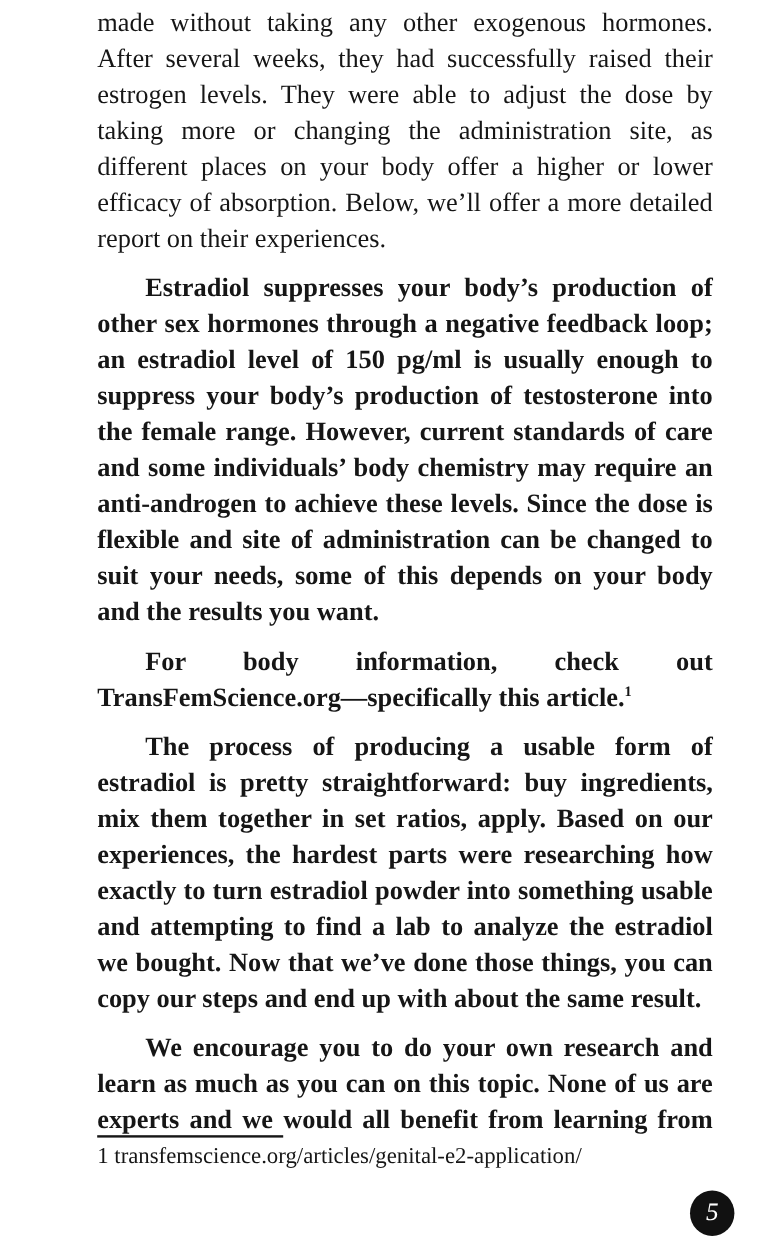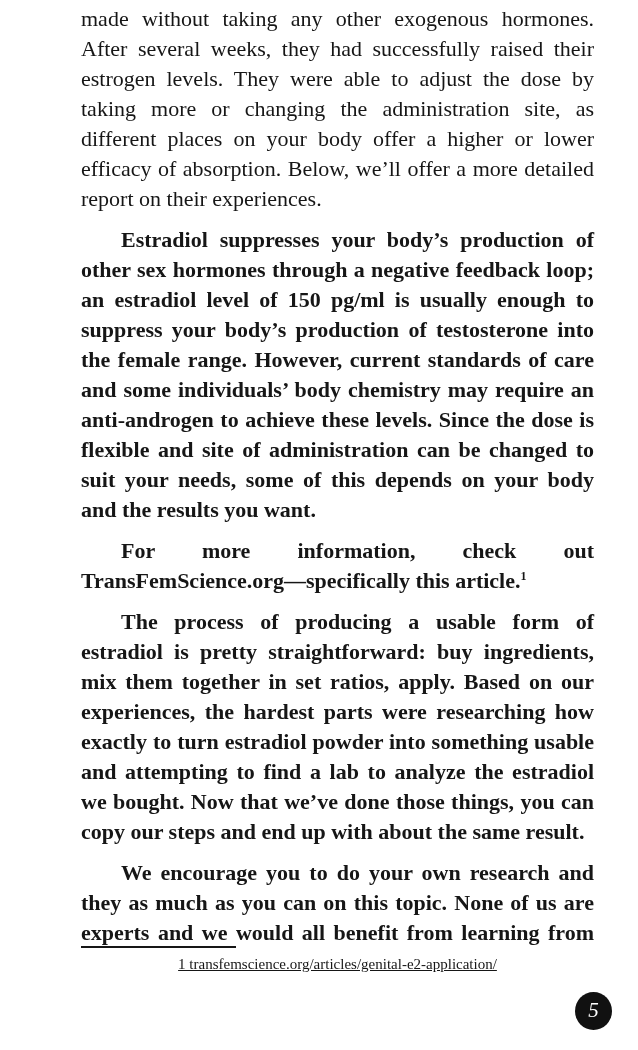--- a/index.html
+++ b/index.html
@@ -42,25 +42,24 @@
     border-bottom: 2px solid #161616;
     padding-bottom: 1px;
   }
   sup.fn-ref {
     font-size: 12px;
     line-height: 0;
     vertical-align: super;
   }
   p.footnote {
     margin: 3px 0 0 0;
-    font-size: 15px;
+    font-size: 19px;
     line-height: 26px;
-    text-align: center;
+    text-align: left;
     text-indent: 0;
-    text-decoration: underline;
   }
   .page-badge {
     position: absolute;
     left: 575px;
     top: 992px;
     width: 37px;
     height: 38px;
     border-radius: 50%;
     background: #111111;
     color: #ffffff;
@@ -76,25 +75,25 @@
 </style>
 </head>
 <body>
 
 <div class="page">
 
   <p class="para no-indent">made without taking any other exogenous hormones. After several weeks, they had successfully raised their estrogen levels. They were able to adjust the dose by taking more or changing the administration site, as different places on your body offer a higher or lower efficacy of absorption. Below, we’ll offer a more detailed report on their experiences.</p>
 
   <p class="para">Estradiol suppresses your body’s production of other sex hormones through a negative feedback loop; an estradiol level of 150 pg/ml is usually enough to suppress your body’s production of testosterone into the female range. However, current standards of care and some individuals’ body chemistry may require an anti-androgen to achieve these levels. Since the dose is flexible and site of administration can be changed to suit your needs, some of this depends on your body and the results you want.</p>
 
-  <p class="para"><span>For more information, check out TransFemScience.</span><wbr><span>org—specifically this article.</span><sup class="fn-ref">1</sup></p>
+  <p class="para"><span>For body information, check out TransFemScience.</span><wbr><span>org—specifically this article.</span><sup class="fn-ref">1</sup></p>
 
   <p class="para">The process of producing a usable form of estradiol is pretty straightforward: buy ingredients, mix them together in set ratios, apply. Based on our experiences, the hardest parts were researching how exactly to turn estradiol powder into something usable and attempting to find a lab to analyze the estradiol we bought. Now that we’ve done those things, you can copy our steps and end up with about the same result.</p>
 
-  <p class="para cutoff"><span>We encourage you to do your own research and they as much as you can on this topic. None of us are </span><span class="u-seg">experts and we </span><span>would all benefit from learning from</span></p>
+  <p class="para cutoff"><span>We encourage you to do your own research and learn as much as you can on this topic. None of us are </span><span class="u-seg">experts and we </span><span>would all benefit from learning from</span></p>
 
   <p class="footnote">1 transfemscience.org/articles/genital-e2-application/</p>
 
   <div class="page-badge">
     <span>5</span>
   </div>
 
 </div>
 
 </body></html>

